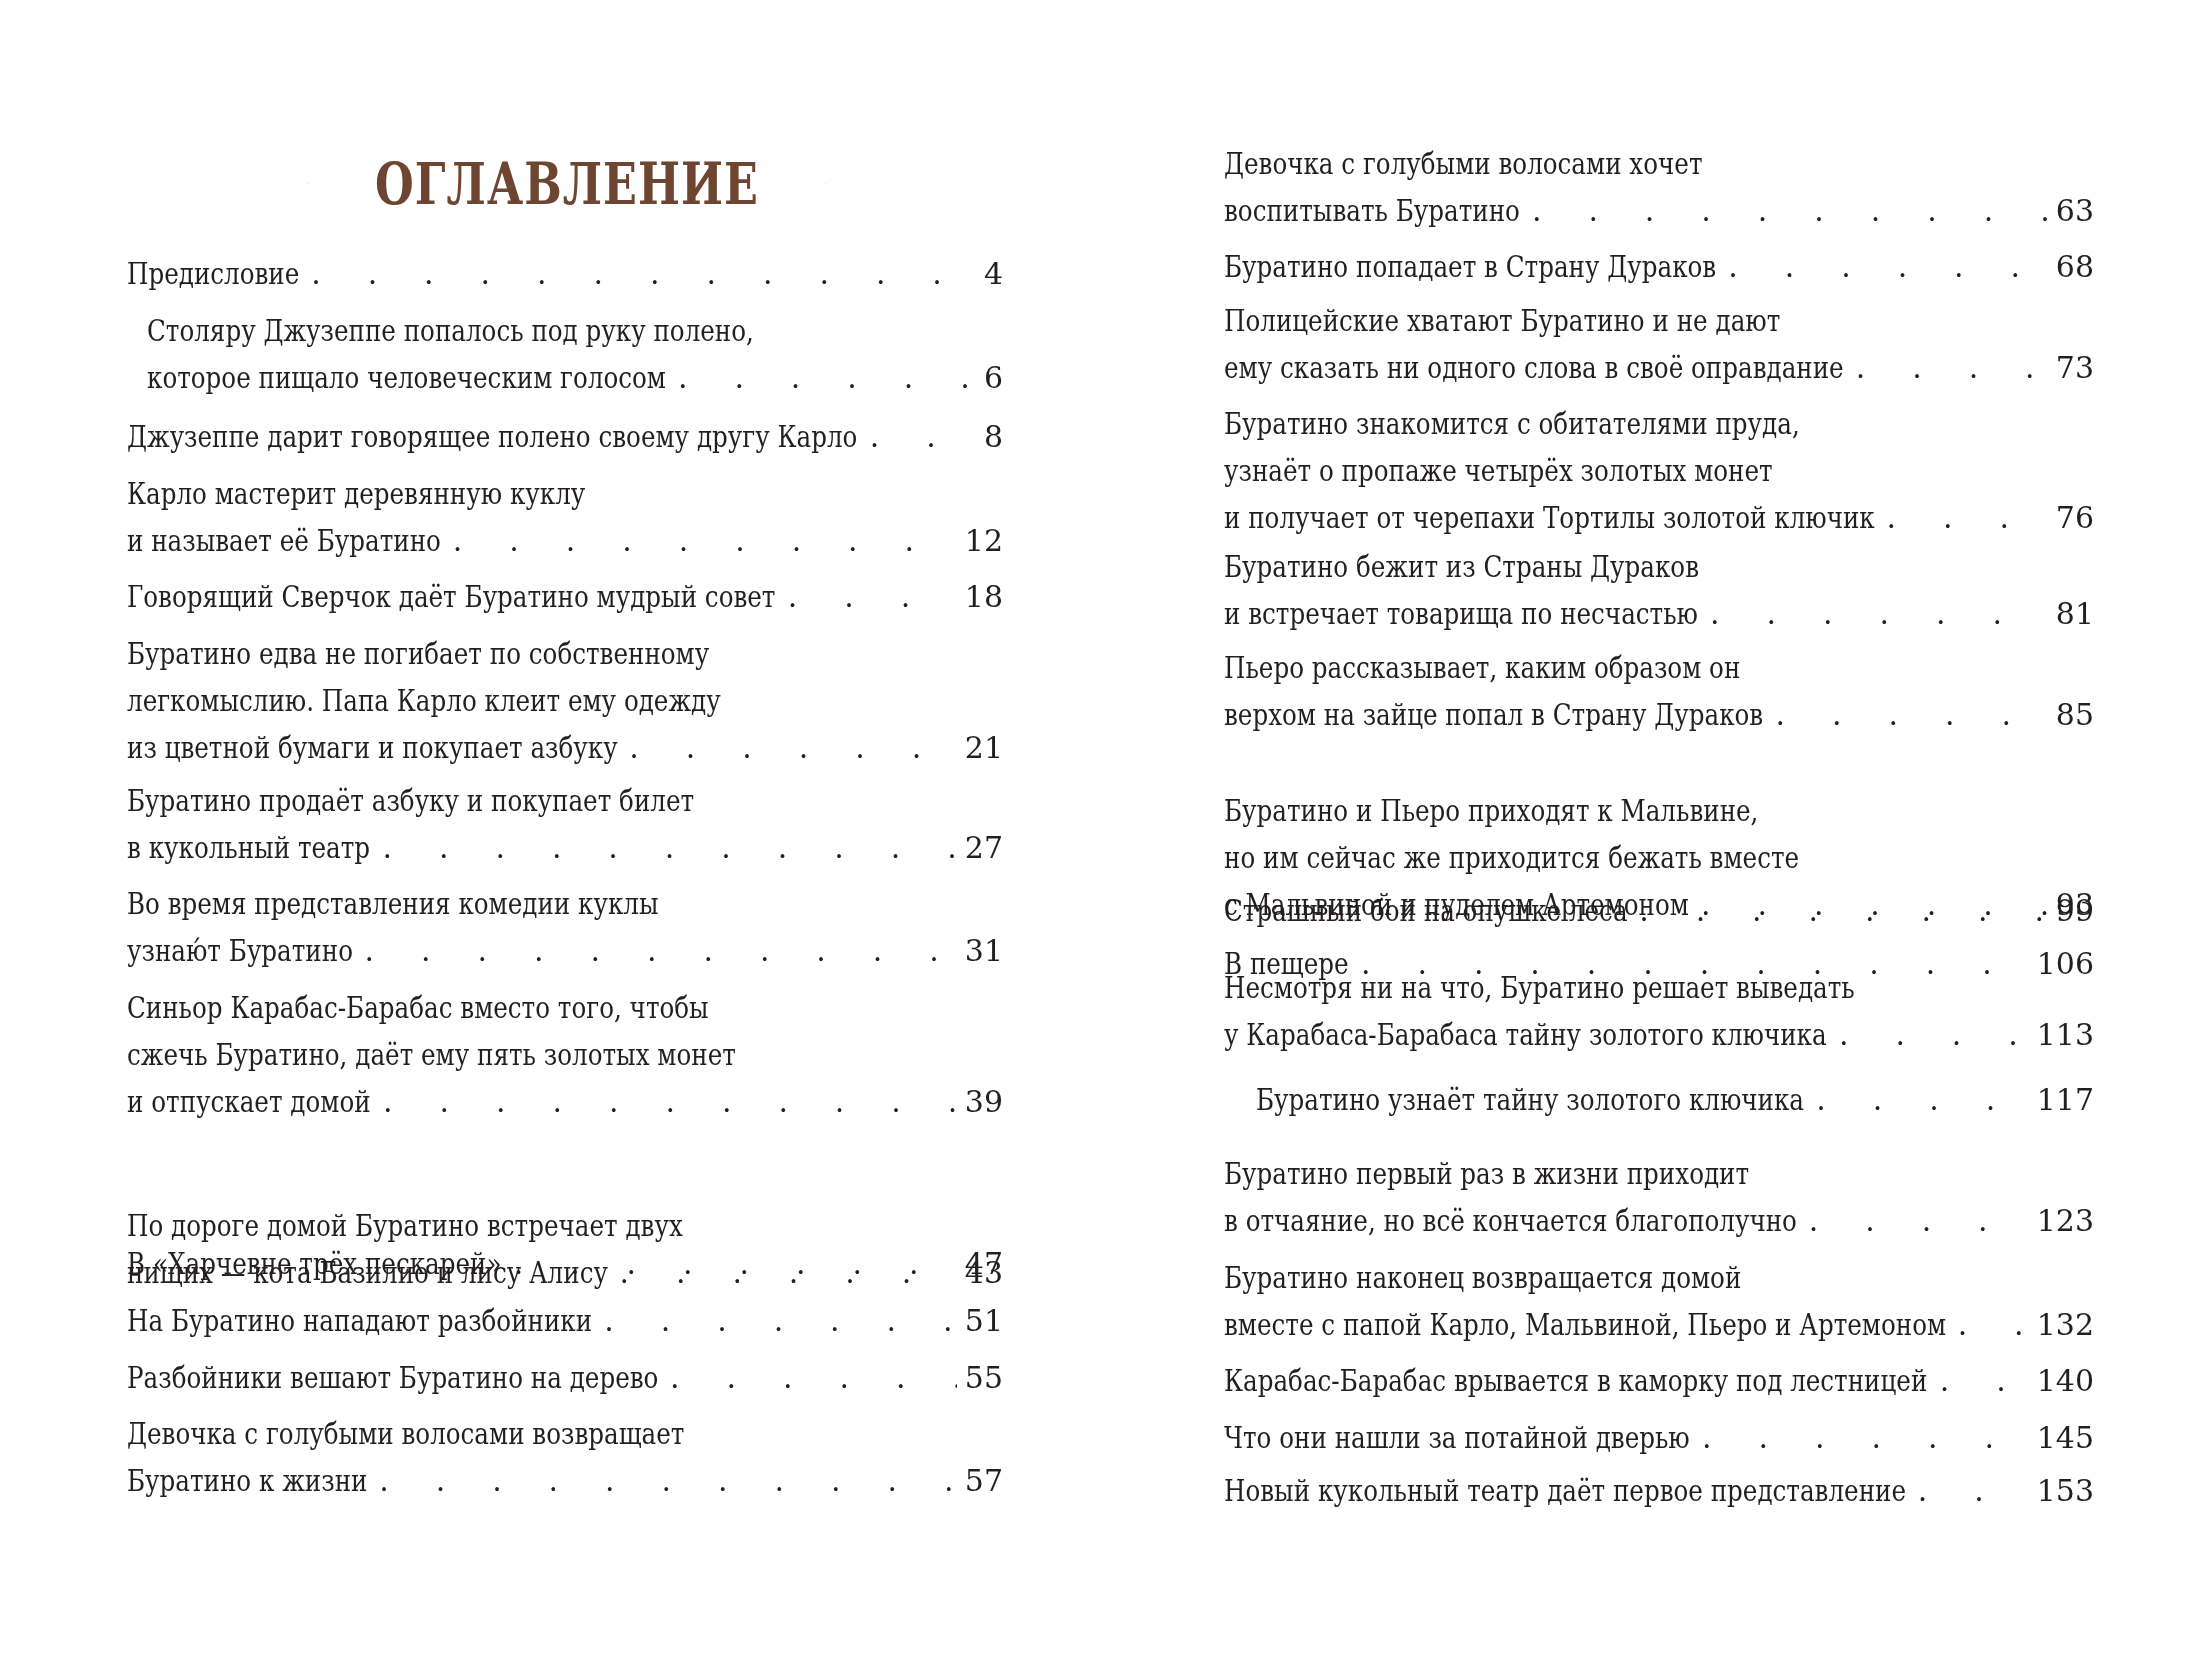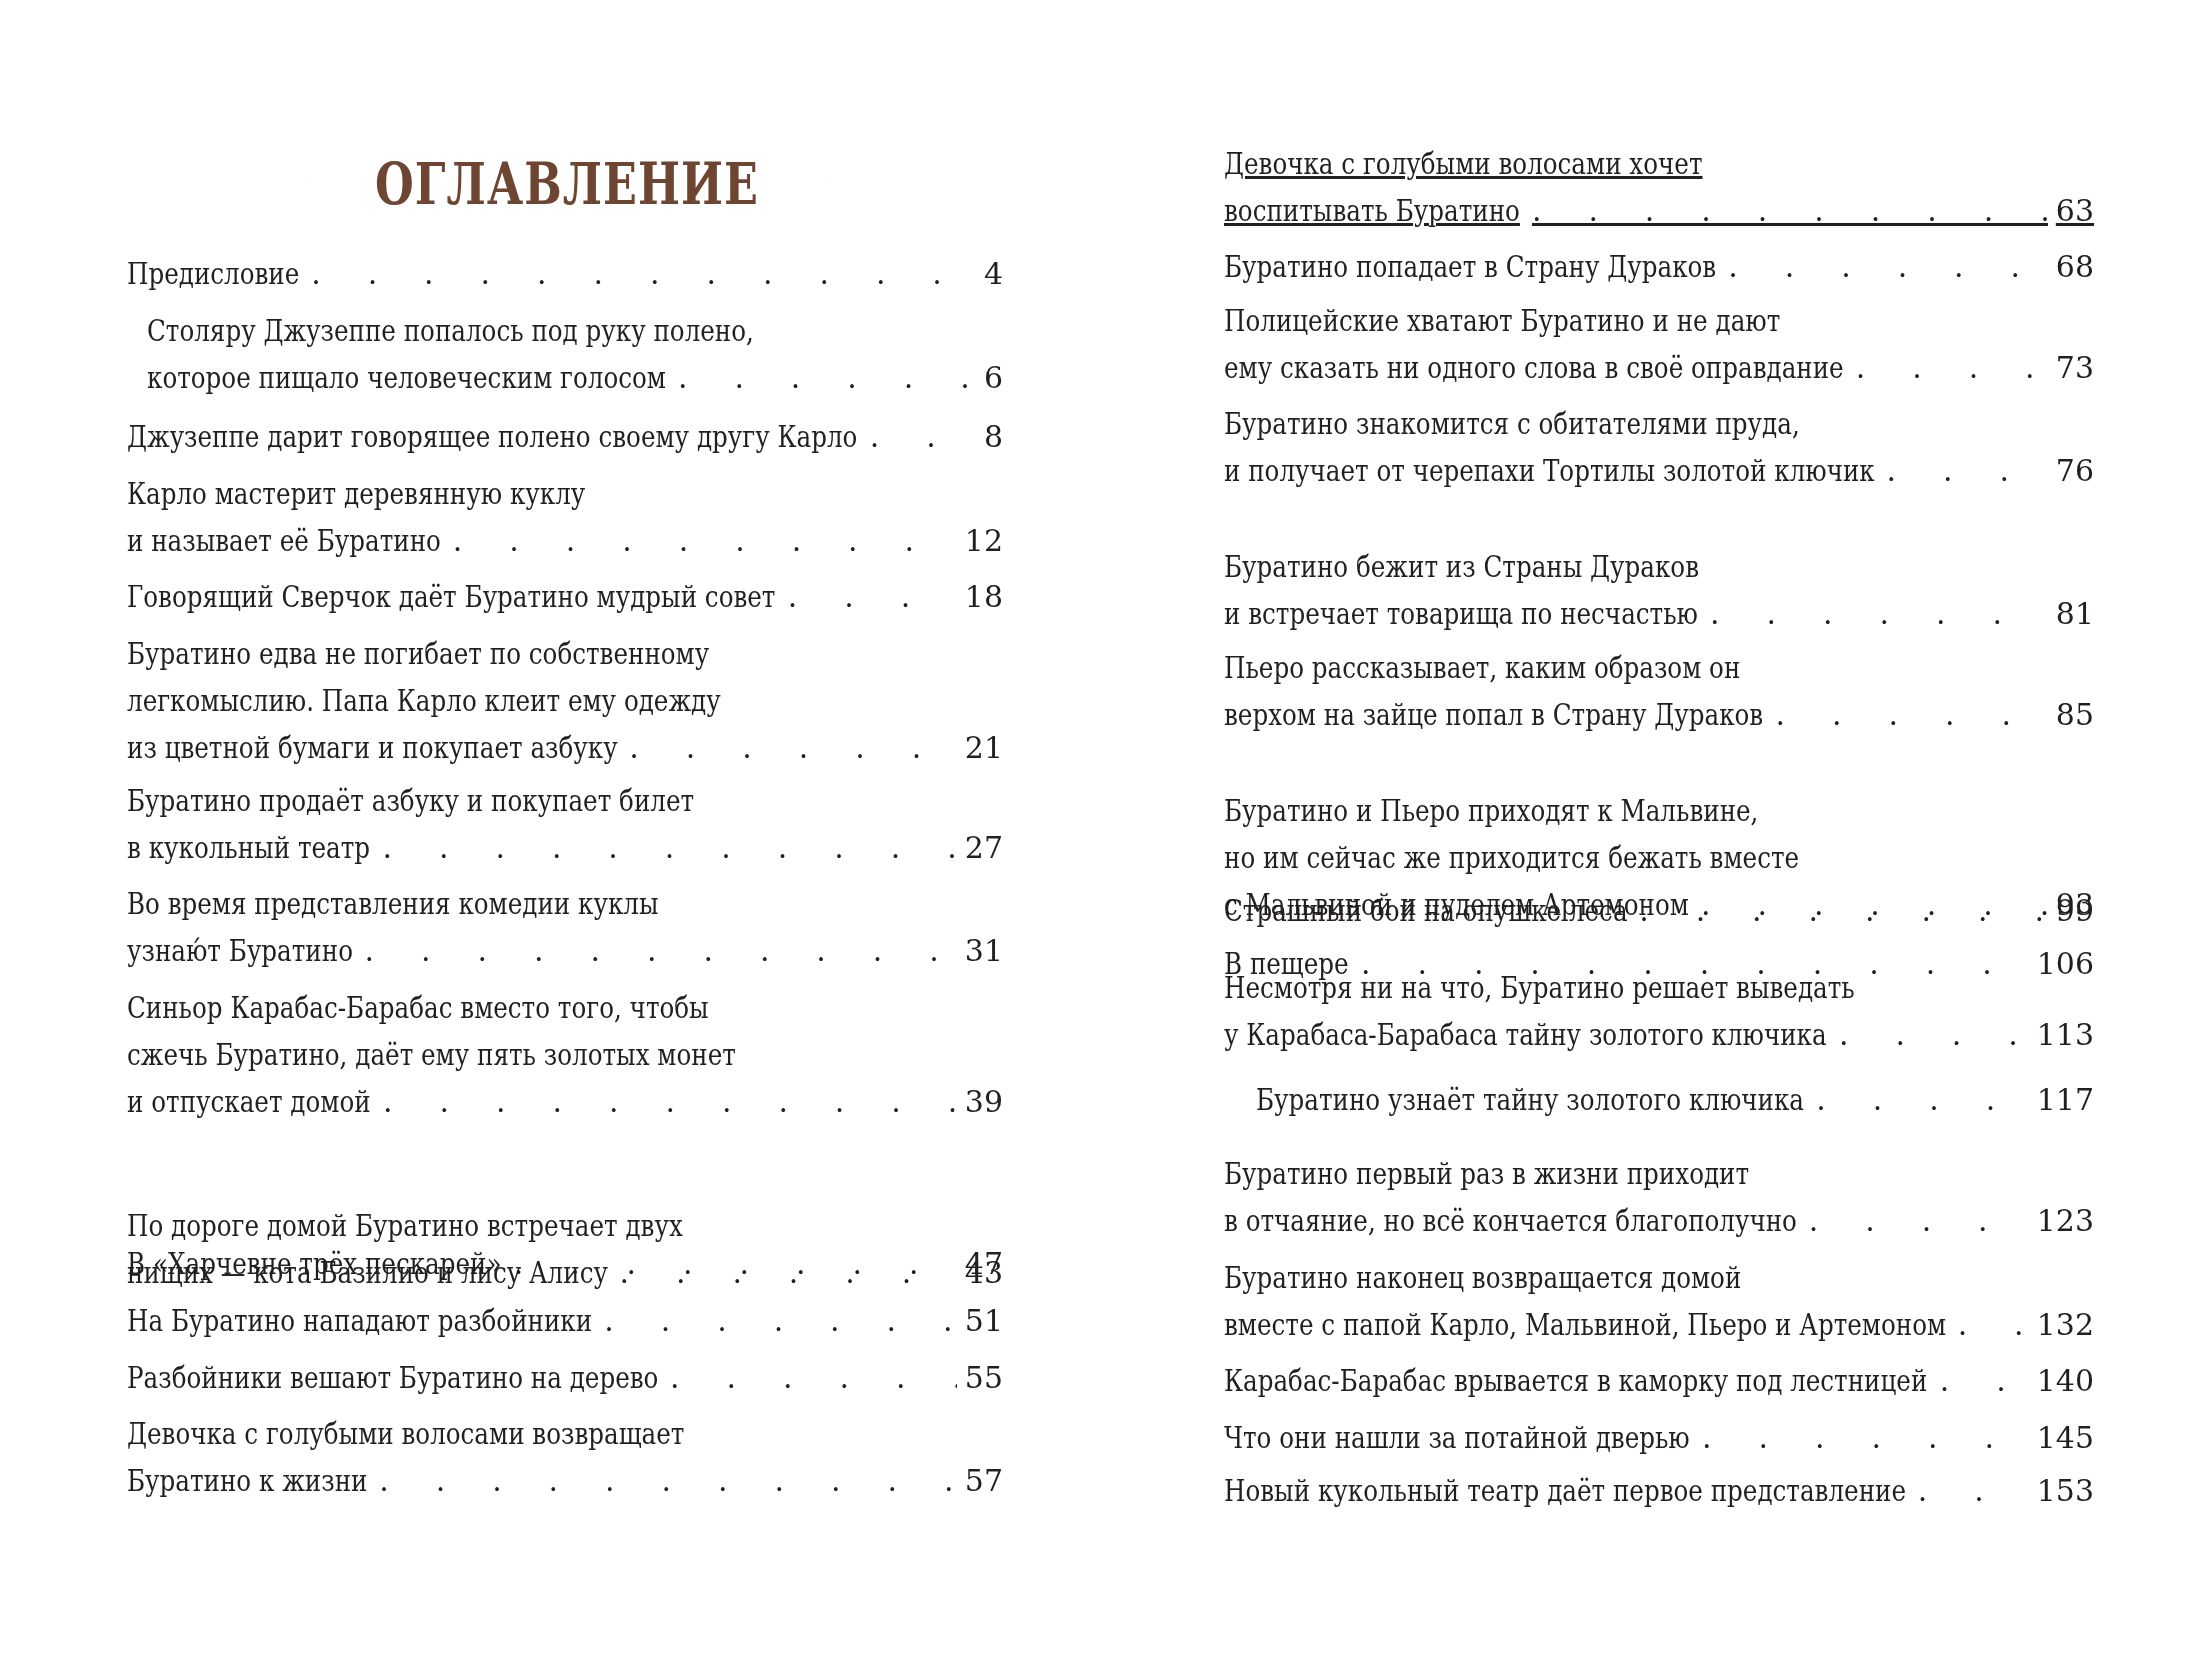--- a/index.html
+++ b/index.html
@@ -168,21 +168,21 @@
         <span class="text" style="display: inline-block; transform: scaleX(0.82); margin-right: -122px;">Девочка с голубыми волосами возвращает</span>
       </div>
       <div class="line">
         <span class="text" style="display: inline-block; transform: scaleX(0.82); margin-right: -53px;">Буратино к жизни</span>
         <span class="dots">. . . . . . . . . . . . . . . . . . . . . . . . . . . . . . . .</span>
         <span class="page">57</span>
       </div>
     </div>
   </div>
 <div class="col right" id="col-right">
-    <div class="entry" style="top: 140px; text-decoration: underline;">
+    <div class="entry" style="top: 140px;">
       <div class="line">
         <span class="text" style="display: inline-block; transform: scaleX(0.82); margin-right: -105px;">Девочка с голубыми волосами хочет</span>
       </div>
       <div class="line">
         <span class="text" style="display: inline-block; transform: scaleX(0.82); margin-right: -65px;">воспитывать Буратино</span>
         <span class="dots">. . . . . . . . . . . . . . . . . . . . . . . . . . . . . . . .</span>
         <span class="page">63</span>
       </div>
     </div>
     <div class="entry" style="top: 243px;">
@@ -198,20 +198,23 @@
       </div>
       <div class="line">
         <span class="text" style="display: inline-block; transform: scaleX(0.82); margin-right: -136px;">ему сказать ни одного слова в своё оправдание</span>
         <span class="dots">. . . . . . . . . . . . . . . . . . . . . . . . . . . . . . . .</span>
         <span class="page">73</span>
       </div>
     </div>
     <div class="entry" style="top: 400px;">
       <div class="line">
         <span class="text" style="display: inline-block; transform: scaleX(0.82); margin-right: -126px;">Буратино знакомится с обитателями пруда,</span>
+      </div>
+      <div class="line">
+        <span class="text" style="display: inline-block; transform: scaleX(0.82); margin-right: -120px;">узнаёт о пропаже четырёх золотых монет</span>
       </div>
       <div class="line">
         <span class="text" style="display: inline-block; transform: scaleX(0.82); margin-right: -143px;">и получает от черепахи Тортилы золотой ключик</span>
         <span class="dots">. . . . . . . . . . . . . . . . . . . . . . . . . . . . . . . .</span>
         <span class="page">76</span>
       </div>
     </div>
     <div class="entry" style="top: 543px;">
       <div class="line">
         <span class="text" style="display: inline-block; transform: scaleX(0.82); margin-right: -104px;">Буратино бежит из Страны Дураков</span>

